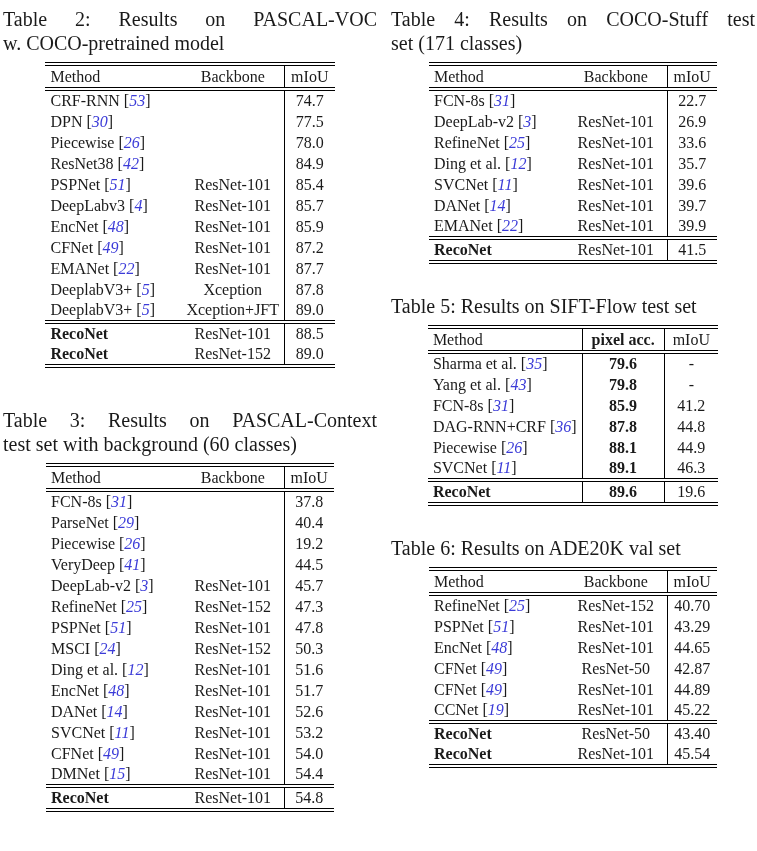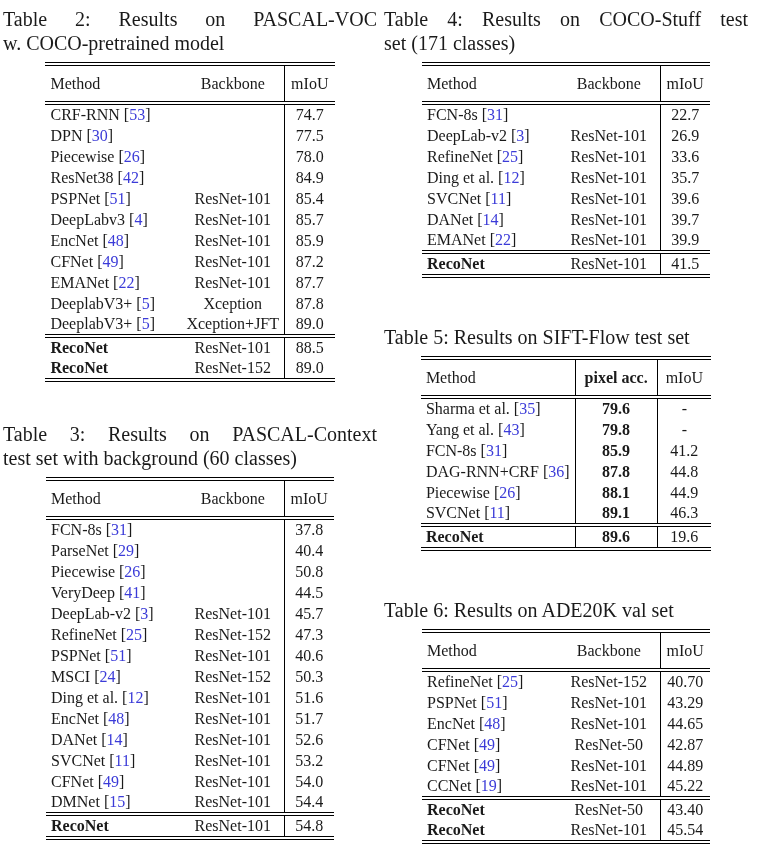--- a/index.html
+++ b/index.html
@@ -3,51 +3,51 @@
 <meta charset="utf-8">
 <style>
   :root { --ink:#1a1a1a; --cite:#3b3bd8; --rule:#000; }
   * { box-sizing: border-box; }
   html,body { margin:0; padding:0; }
   body {
     width:757px; height:851px; background:#ffffff; overflow:hidden;
     font-family:"Liberation Serif","DejaVu Serif",serif;
     color:var(--ink);
   }
-  .page { display:flex; padding:7px 2px 0 3px; }
+  .page { display:flex; padding:7px 2px 0 3px;justify-content:space-between; }
   .col { width:374px; }
   .col.right { width:371px; padding-left:7px; }
 
   figure.tblfig { margin:0; }
   .col.left  figure.tblfig + figure.tblfig { margin-top:40px; }
-  .col.right figure.tblfig + figure.tblfig { margin-top:47px; }
+  .col.right figure.tblfig + figure.tblfig { margin-top:30px; }
 
   .caption { font-size:20px; line-height:24px; margin:0 0 7px 0; }
   .cap-line { display:block; }
   .cap-line.just { text-align:justify; text-align-last:justify; }
   .it { }
 
   table.tbl {
     border-collapse:collapse;
     margin:0 auto;
     border-top:4px double var(--rule);
     border-bottom:4px double var(--rule);
   }
   table.tbl th, table.tbl td {
     font-size:16px; font-weight:normal; white-space:nowrap;
     height:21px; padding:0 5px; line-height:20px;
   }
-  table.tbl thead th { height:39px; border-bottom:4px double var(--rule); text-align:center; }
+  table.tbl thead th { height:25px; border-bottom:4px double var(--rule); text-align:center; }
   table.tbl thead th.c0 { text-align:left; }
   td.method { text-align:left; }
   td.num, td.bb { text-align:center; }
   .rule { border-left:1px solid var(--rule); }
   tr.footer-first td { border-top:4px double var(--rule); }
   .b { font-weight:bold; }
-  .cite { color:var(--cite); }
+  .cite { color:var(--cite);font-style:italic; }
 
   
   figure[data-col="3"] .c0 { min-width:136px; }
   figure[data-col="3"] .c1 { min-width:102px; }
   figure[data-col="3"] .c2 { min-width:50px; }
   figure[data-name="table-5-sift-flow"] .c0 { min-width:152px; }
   figure[data-name="table-5-sift-flow"] .c1 { min-width:82px;font-weight:bold; }
   figure[data-name="table-5-sift-flow"] .c2 { min-width:54px; }
 </style>
 </head>
@@ -157,41 +157,41 @@
               <td class="c2 rule num" data-name="value-cell">37.8</td>
             </tr>
             <tr data-name="table-row">
               <td class="c0 method" data-name="method-cell"><span data-name="method-name">ParseNet</span> <span data-name="citation-bracket-open">[</span><span class="cite" data-name="citation-link">29</span><span data-name="citation-bracket-close">]</span></td>
               <td class="c1 bb" data-name="backbone-cell"></td>
               <td class="c2 rule num" data-name="value-cell">40.4</td>
             </tr>
             <tr data-name="table-row">
               <td class="c0 method" data-name="method-cell"><span data-name="method-name">Piecewise</span> <span data-name="citation-bracket-open">[</span><span class="cite" data-name="citation-link">26</span><span data-name="citation-bracket-close">]</span></td>
               <td class="c1 bb" data-name="backbone-cell"></td>
-              <td class="c2 rule num" data-name="value-cell">50.8</td>
+              <td class="c2 rule num" data-name="value-cell">19.2</td>
             </tr>
             <tr data-name="table-row">
               <td class="c0 method" data-name="method-cell"><span data-name="method-name">VeryDeep</span> <span data-name="citation-bracket-open">[</span><span class="cite" data-name="citation-link">41</span><span data-name="citation-bracket-close">]</span></td>
               <td class="c1 bb" data-name="backbone-cell"></td>
               <td class="c2 rule num" data-name="value-cell">44.5</td>
             </tr>
             <tr data-name="table-row">
               <td class="c0 method" data-name="method-cell"><span data-name="method-name">DeepLab-v2</span> <span data-name="citation-bracket-open">[</span><span class="cite" data-name="citation-link">3</span><span data-name="citation-bracket-close">]</span></td>
               <td class="c1 bb" data-name="backbone-cell">ResNet-101</td>
               <td class="c2 rule num" data-name="value-cell">45.7</td>
             </tr>
             <tr data-name="table-row">
               <td class="c0 method" data-name="method-cell"><span data-name="method-name">RefineNet</span> <span data-name="citation-bracket-open">[</span><span class="cite" data-name="citation-link">25</span><span data-name="citation-bracket-close">]</span></td>
               <td class="c1 bb" data-name="backbone-cell">ResNet-152</td>
               <td class="c2 rule num" data-name="value-cell">47.3</td>
             </tr>
             <tr data-name="table-row">
               <td class="c0 method" data-name="method-cell"><span data-name="method-name">PSPNet</span> <span data-name="citation-bracket-open">[</span><span class="cite" data-name="citation-link">51</span><span data-name="citation-bracket-close">]</span></td>
               <td class="c1 bb" data-name="backbone-cell">ResNet-101</td>
-              <td class="c2 rule num" data-name="value-cell">40.6</td>
+              <td class="c2 rule num" data-name="value-cell">47.8</td>
             </tr>
             <tr data-name="table-row">
               <td class="c0 method" data-name="method-cell"><span data-name="method-name">MSCI</span> <span data-name="citation-bracket-open">[</span><span class="cite" data-name="citation-link">24</span><span data-name="citation-bracket-close">]</span></td>
               <td class="c1 bb" data-name="backbone-cell">ResNet-152</td>
               <td class="c2 rule num" data-name="value-cell">50.3</td>
             </tr>
             <tr data-name="table-row">
               <td class="c0 method" data-name="method-cell"><span data-name="method-name">Ding</span> <span class="it" data-name="method-etal">et al.</span> <span data-name="citation-bracket-open">[</span><span class="cite" data-name="citation-link">12</span><span data-name="citation-bracket-close">]</span></td>
               <td class="c1 bb" data-name="backbone-cell">ResNet-101</td>
               <td class="c2 rule num" data-name="value-cell">51.6</td>

